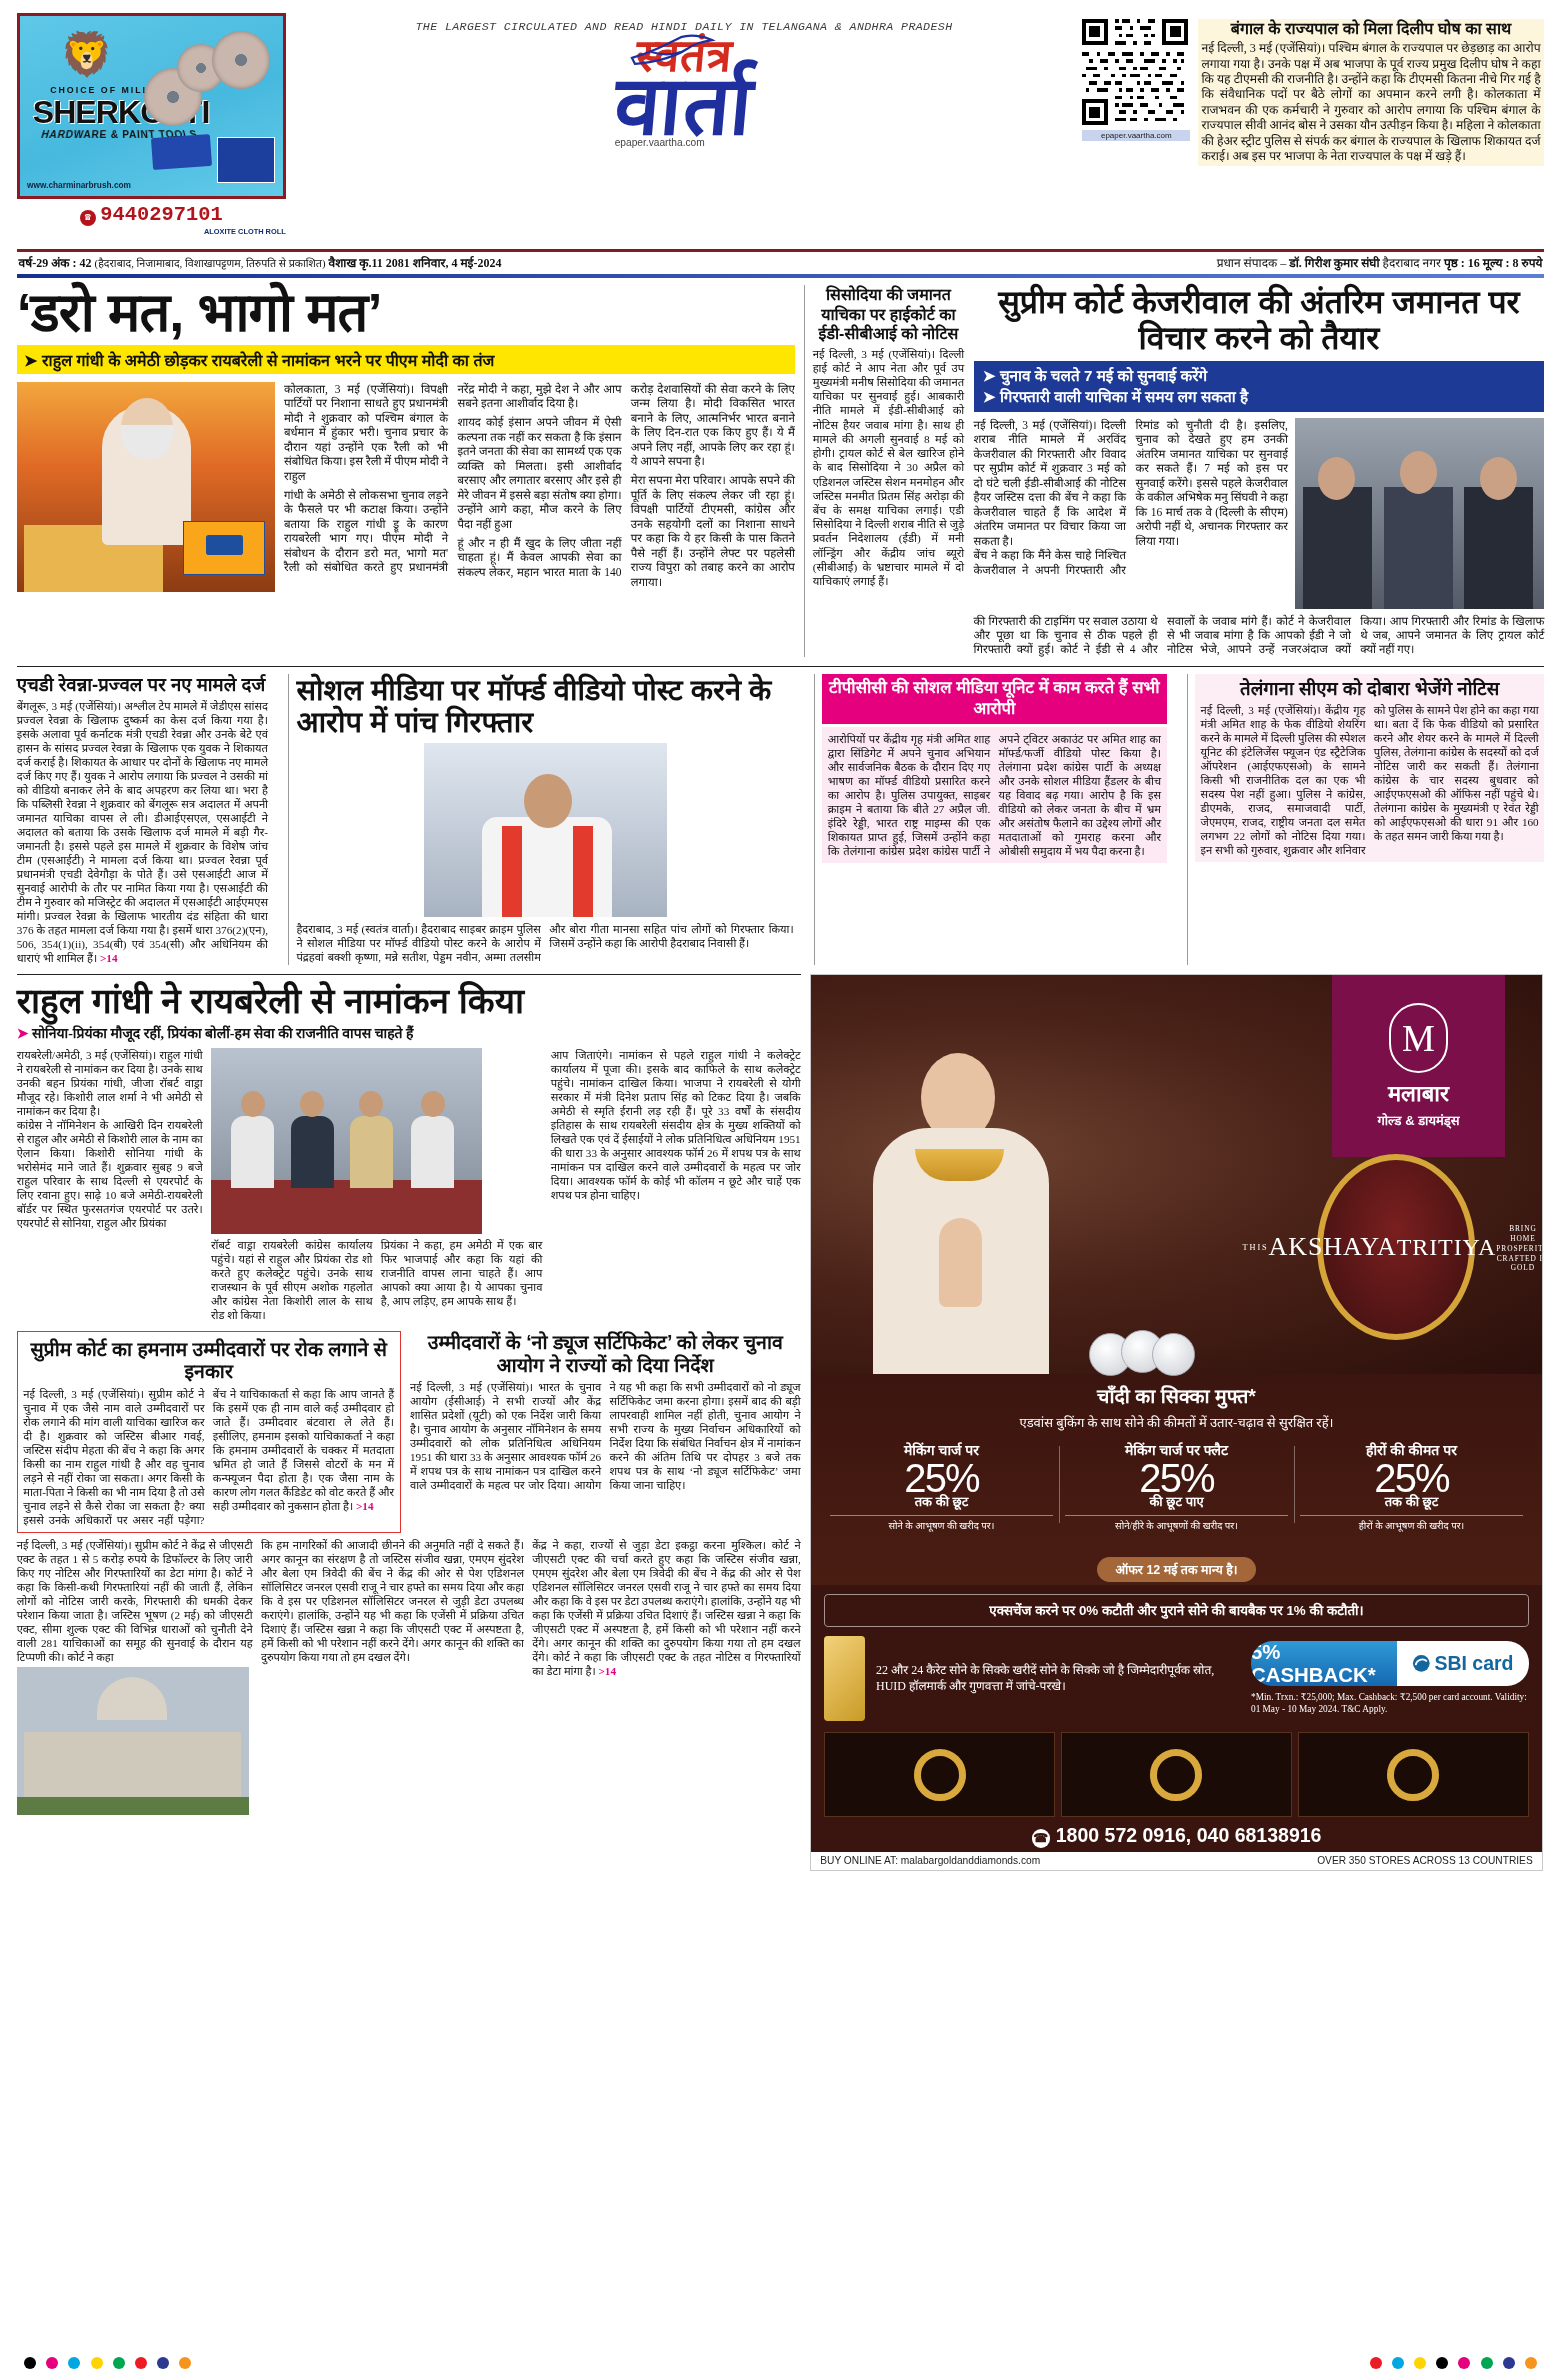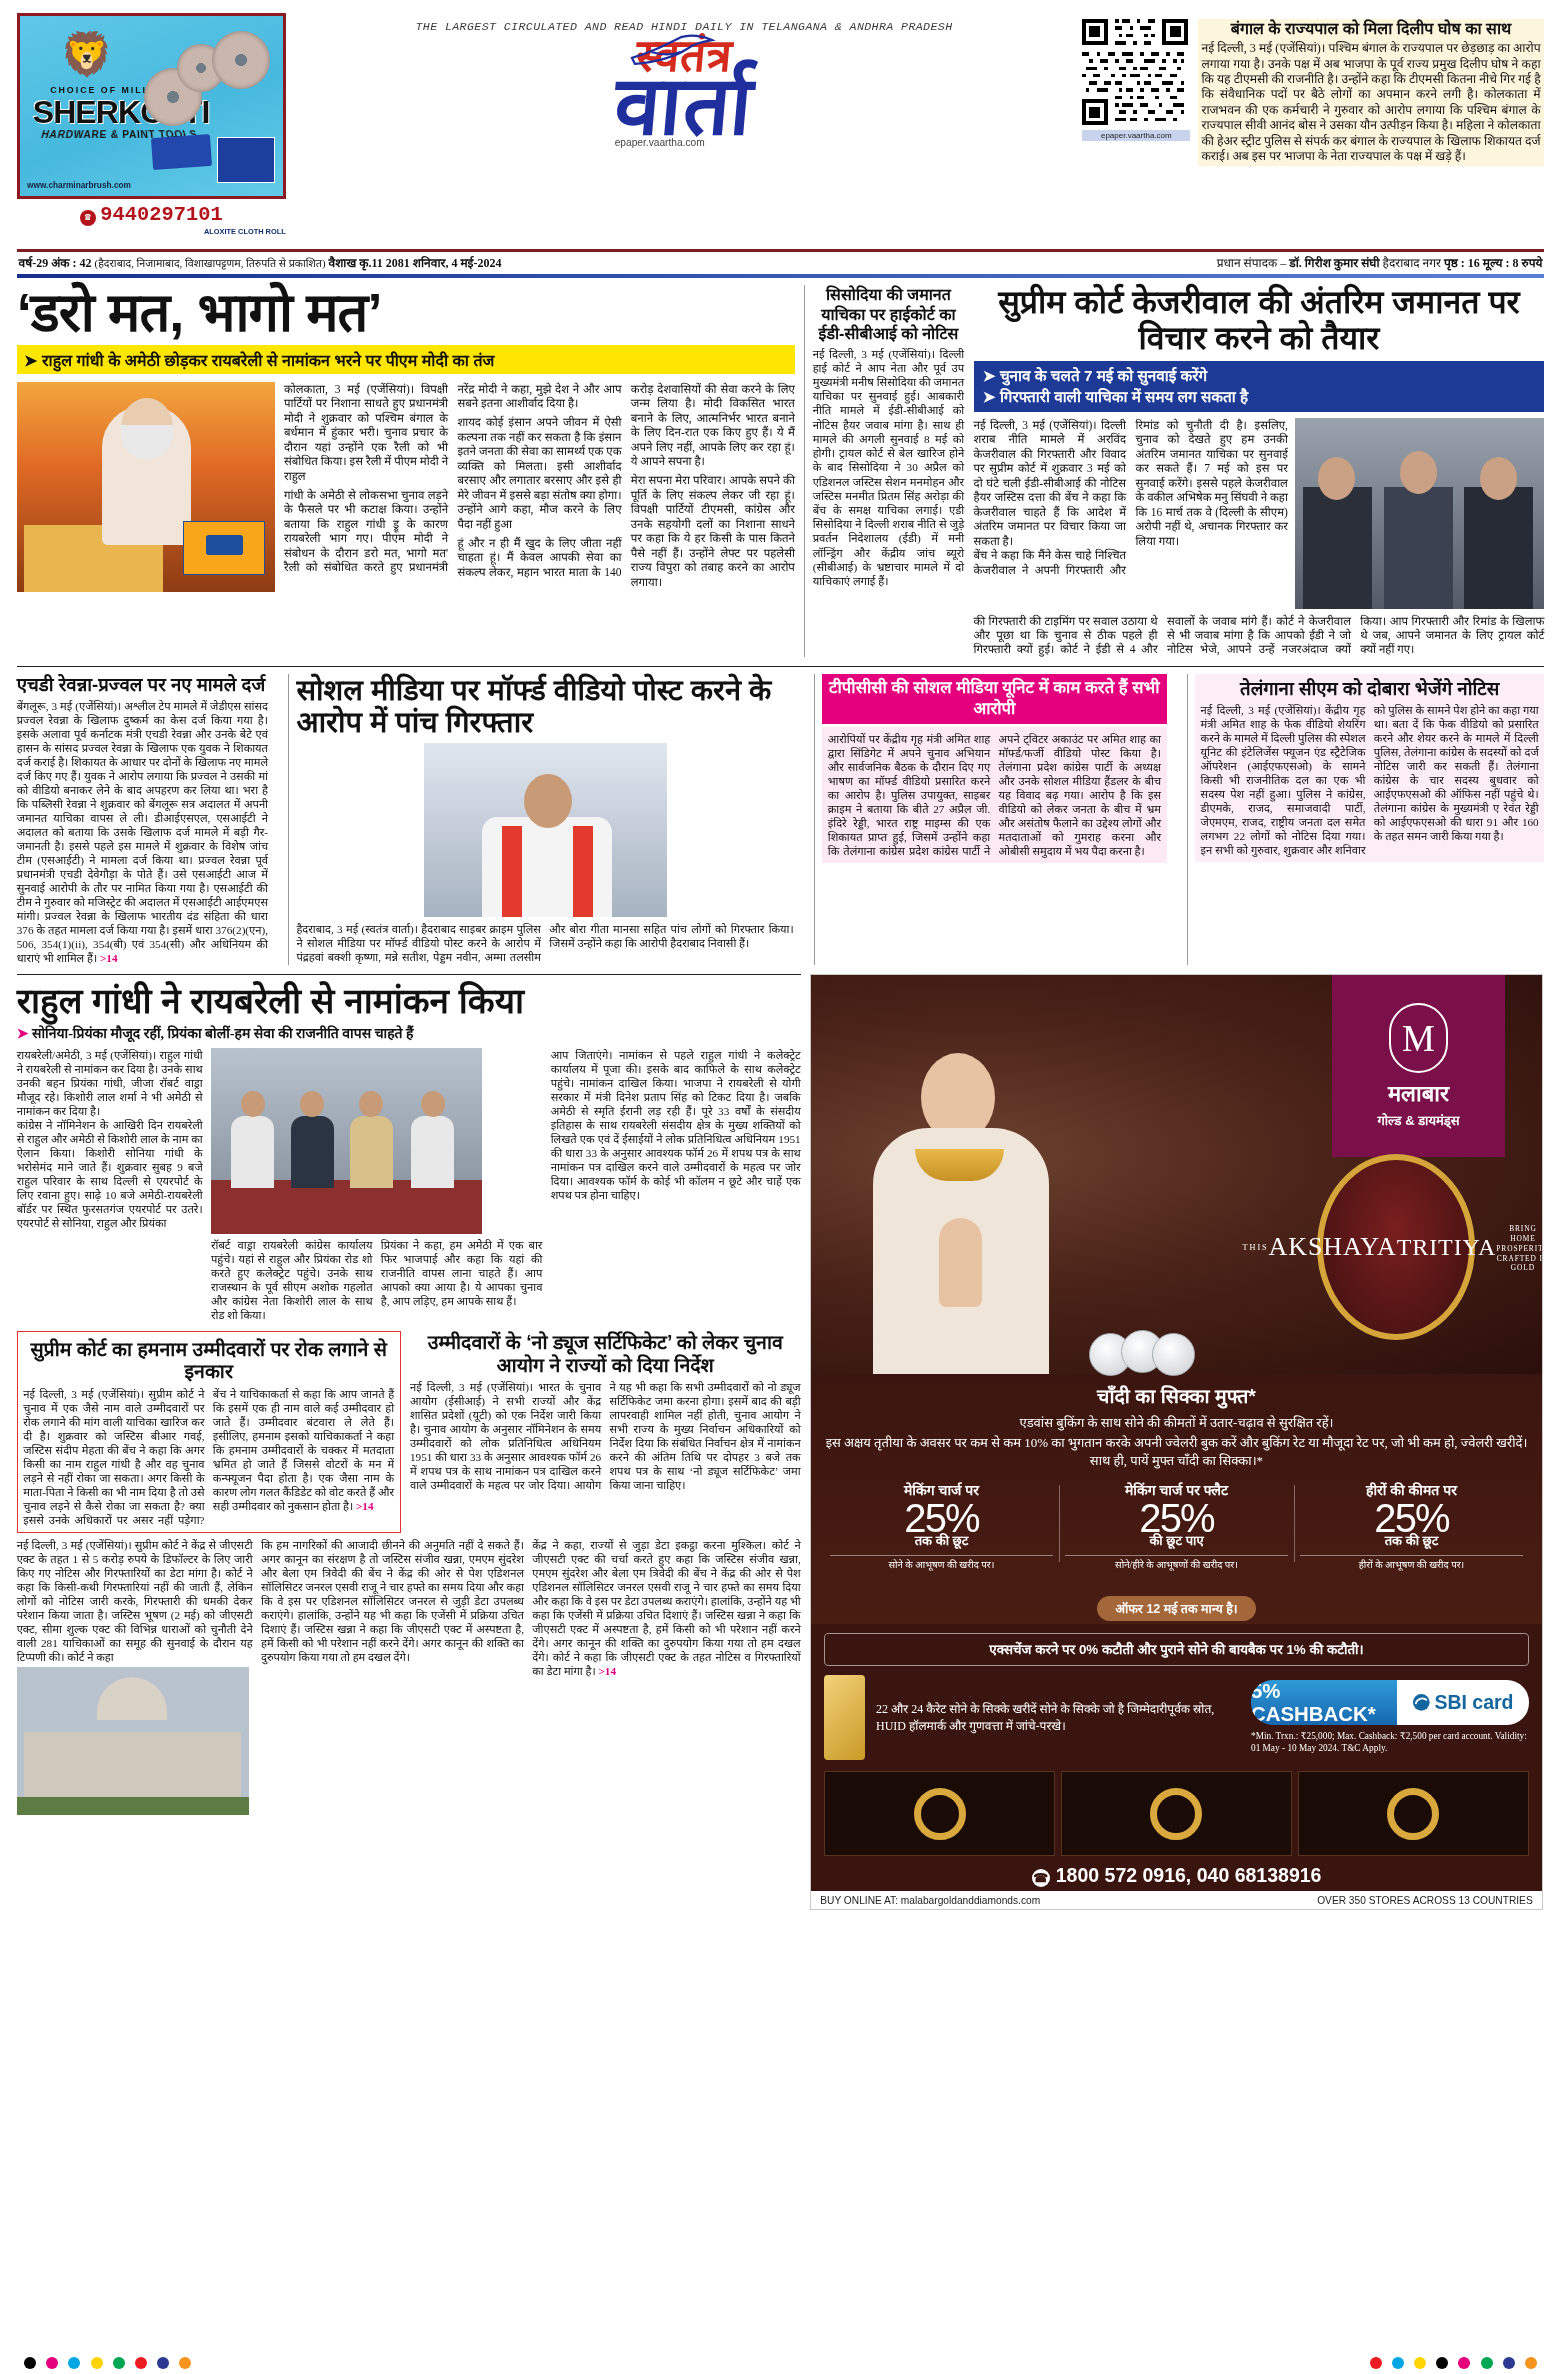--- a/index.html
+++ b/index.html
@@ -639,21 +639,20 @@
         <div class="ad-coins">
           <i style="left:0;top:3.7px"></i>
             <i style="left:32px;top:0"></i>
             <i style="left:63px;top:3.7px"></i>
         </div>
       </div>
 
       <div class="ad-mid">
         <div class="ad-free">चाँदी का सिक्का मुफ्त*</div>
         <div class="ad-line1">एडवांस बुकिंग के साथ सोने की कीमतों में उतार-चढ़ाव से सुरक्षित रहें।</div>
-        <div class="ad-line2">इस अक्षय तृतीया के अवसर पर कम से कम 10% का भुगतान करके अपनी ज्वेलरी बुक करें और बुकिंग रेट या मौजूदा रेट पर, जो भी कम हो, ज्वेलरी खरीदें। साथ ही, पायें मुफ्त चाँदी का सिक्का।*</div>
 
         <div class="offers">
           <div class="offer">
             <div class="cap">मेकिंग चार्ज पर</div>
             <div class="pct">25%</div>
             <div class="sub">तक की छूट</div>
             <div class="fine">सोने के आभूषण की खरीद पर।</div>
           </div>
           <div class="offer">
             <div class="cap">मेकिंग चार्ज पर फ्लैट</div>

